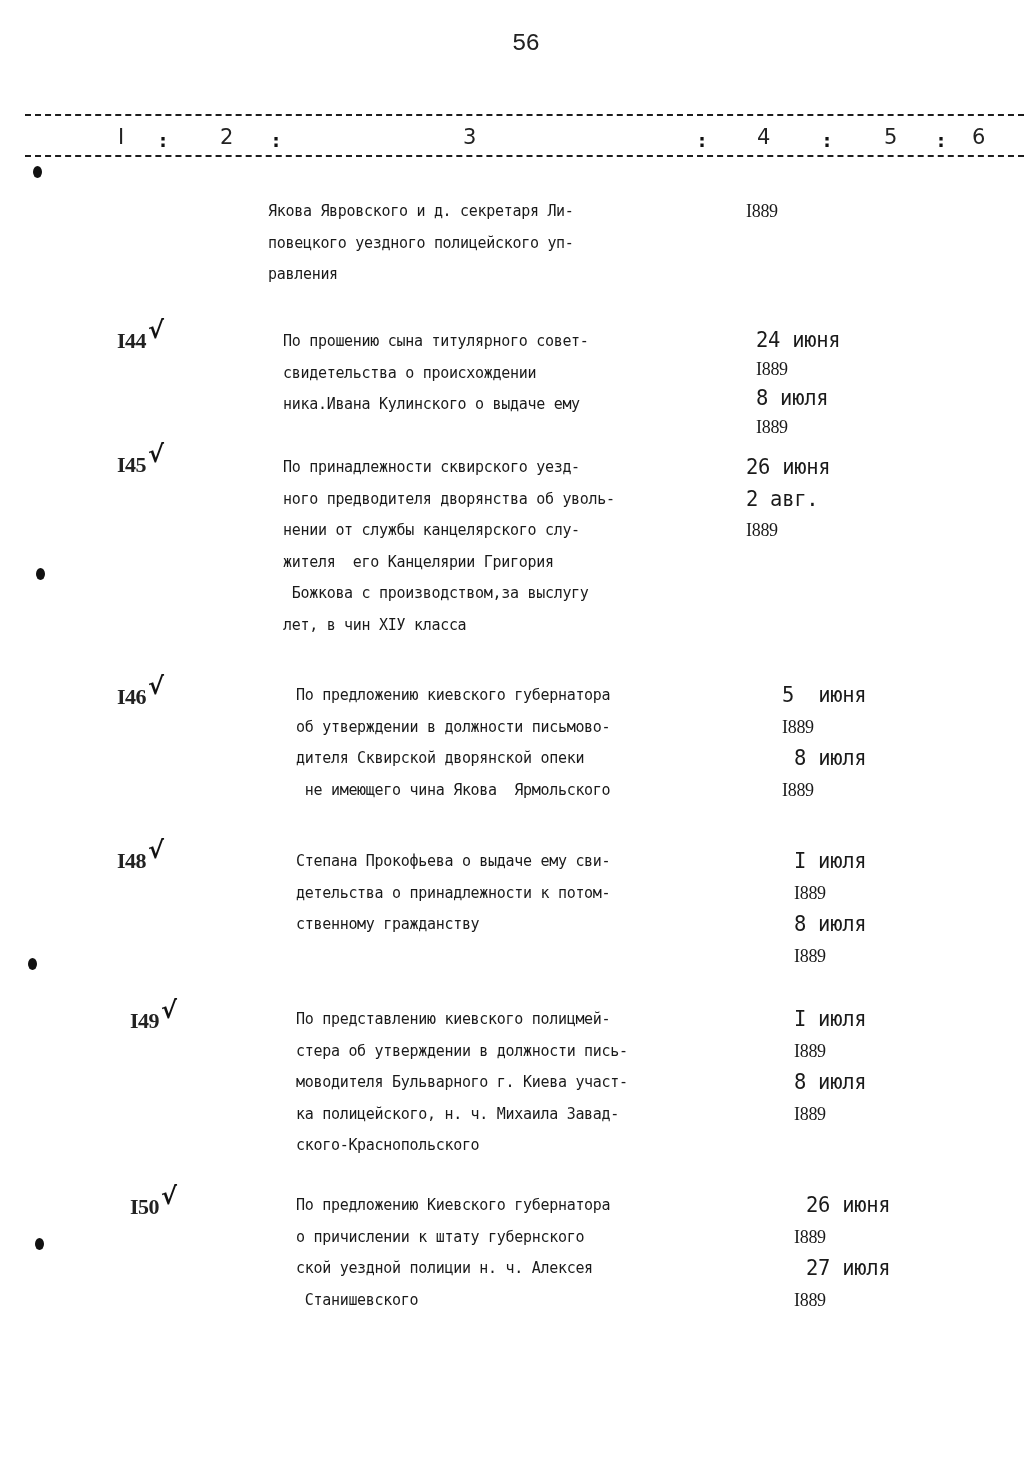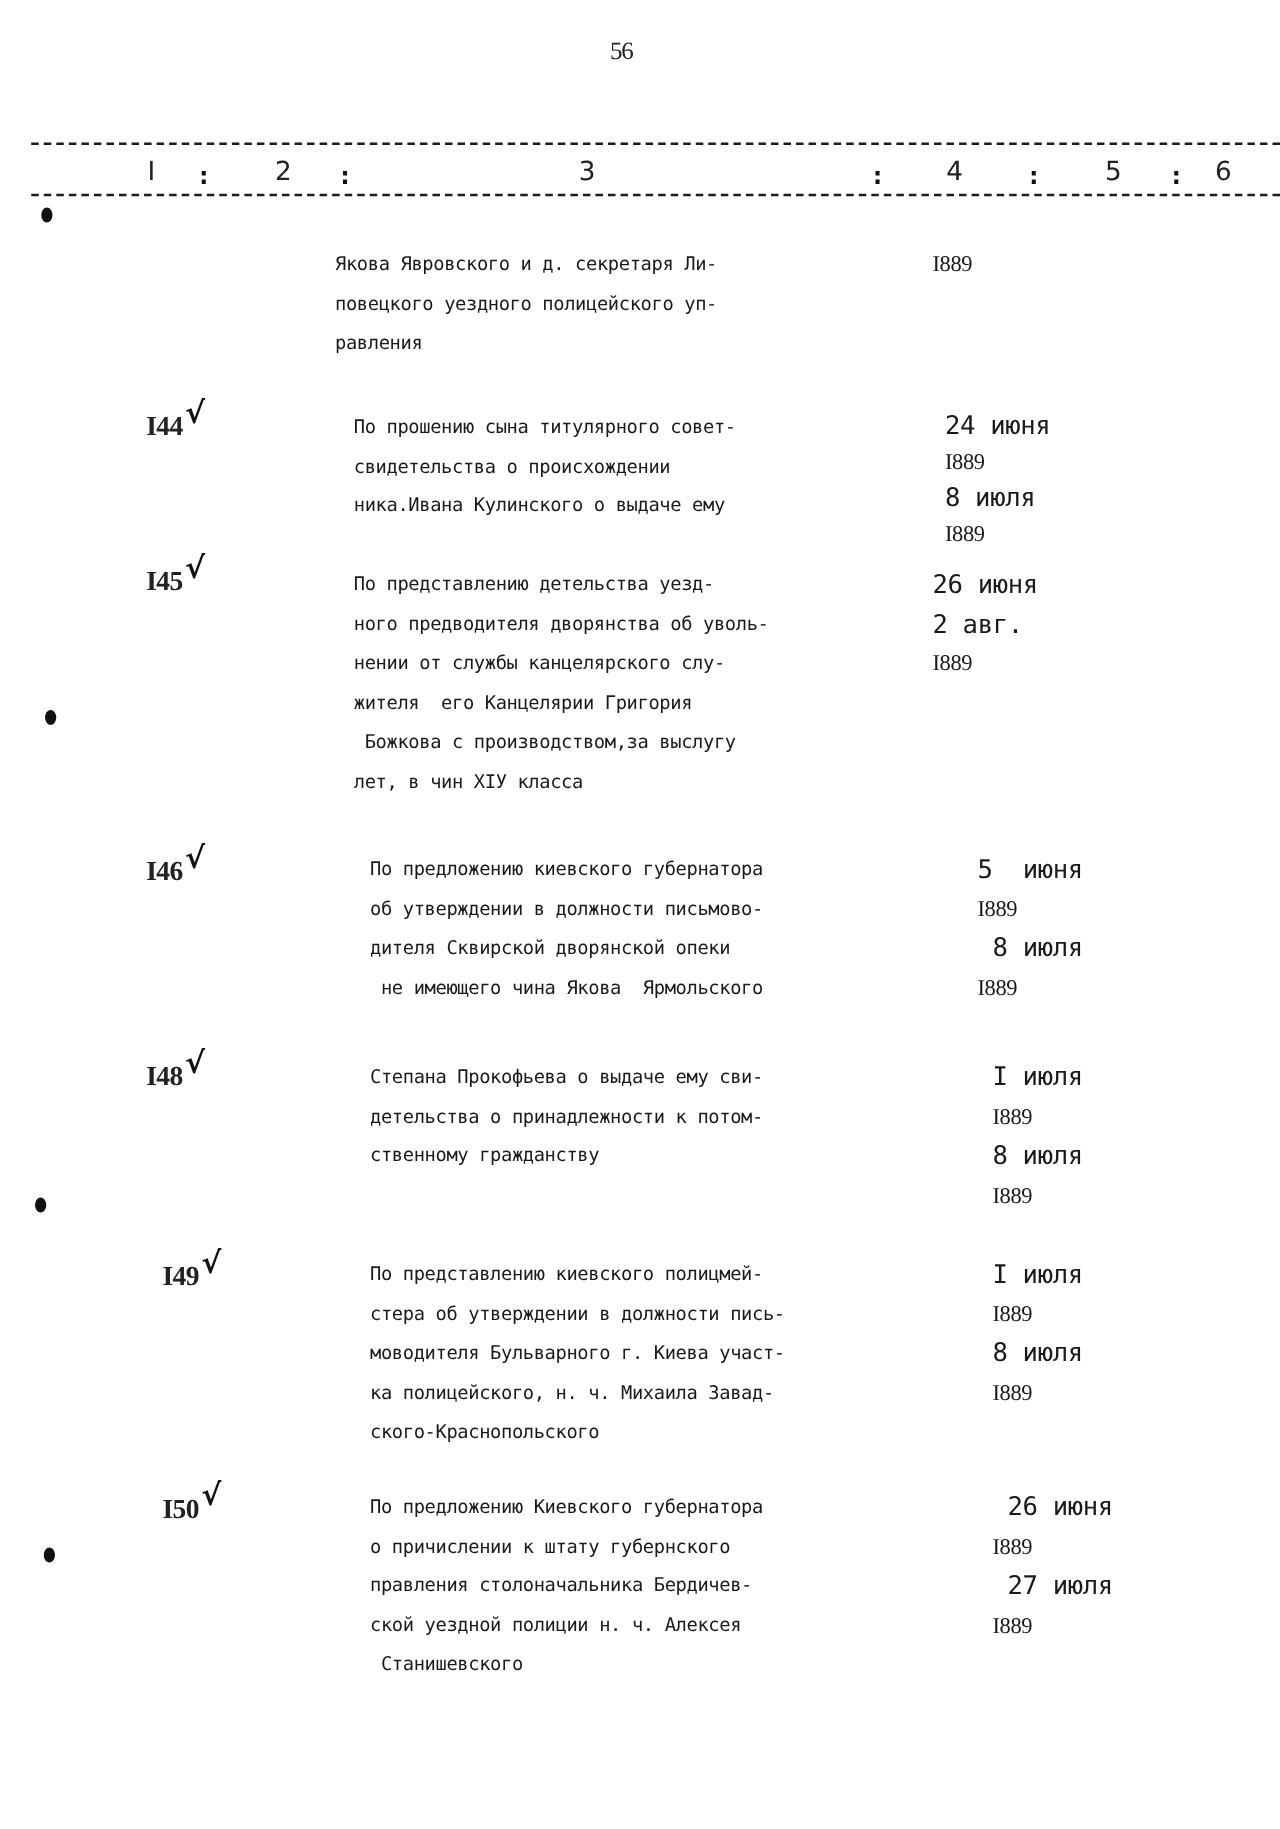--- a/index.html
+++ b/index.html
@@ -2,22 +2,22 @@
 <html><head>
 <meta charset="utf-8">
 <style>
   html, body { margin: 0; padding: 0; background: #ffffff; }
   body {
     width: 1024px; height: 1463px; position: relative; overflow: hidden;
     font-family: "DejaVu Sans Mono", "Liberation Mono", monospace;
     color: #1a1a1a;
   }
   .page-number {
-    position: absolute; left: 488px; top: 30px;
-    font-family: Liberation Serif, serif; font-size: 20px; color: #222;
+    position: absolute; left: 512px; top: 30px;
+    font-family: Liberation Mono, monospace; font-size: 24px; color: #222;
     letter-spacing: -1px;
   }
   .rule {
     position: absolute; left: 25px; width: 999px; height: 0;
     border-top: 2px dashed #1c1c1c;
   }
   .rule.top { top: 114px; }
   .rule.bottom { top: 155px; }
   .col-header {
     position: absolute; top: 125px; font-family: "DejaVu Sans", sans-serif;
@@ -85,21 +85,21 @@
   </div>
 
   <div>
     <div class="entry-num" style="left:117px; top:326px"><span>I44</span><span class="check-mark">√</span></div>
     <div class="desc" style="left:283px; top:326px"><div>По прошению сына титулярного совет-</div><div>свидетельства о происхождении</div><div>ника.Ивана Кулинского о выдаче ему</div></div>
     <div class="dates" style="left:756px; top:326px; line-height:29px"><div>24 июня</div><div class="date-year">I889</div><div>8 июля</div><div class="date-year">I889</div></div>
   </div>
 
   <div>
     <div class="entry-num" style="left:117px; top:450px"><span>I45</span><span class="check-mark">√</span></div>
-    <div class="desc" style="left:283px; top:452px"><div>По представлению детельства уезд-</div><div>ного предводителя дворянства об уволь-</div><div>нении от службы канцелярского слу-</div><div>жителя  его Канцелярии Григория</div><div> Божкова с производством,за выслугу</div><div>лет, в чин XIУ класса</div></div>
+    <div class="desc" style="left:283px; top:452px"><div>По принадлежности сквирского уезд-</div><div>ного предводителя дворянства об уволь-</div><div>нении от службы канцелярского слу-</div><div>жителя  его Канцелярии Григория</div><div> Божкова с производством,за выслугу</div><div>лет, в чин XIУ класса</div></div>
     <div class="dates" style="left:746px; top:452px"><div>26 июня</div><div>2 авг.</div><div class="date-year">I889</div></div>
   </div>
 
   <div>
     <div class="entry-num" style="left:117px; top:682px"><span>I46</span><span class="check-mark">√</span></div>
     <div class="desc" style="left:296px; top:680px"><div>По предложению киевского губернатора</div><div>об утверждении в должности письмово-</div><div>дителя Сквирской дворянской опеки</div><div> не имеющего чина Якова  Ярмольского</div></div>
     <div class="dates" style="left:782px; top:680px"><div>5  июня</div><div class="date-year">I889</div><div> 8 июля</div><div class="date-year">I889</div></div>
   </div>
 
   <div>
@@ -109,17 +109,17 @@
   </div>
 
   <div>
     <div class="entry-num" style="left:130px; top:1006px"><span>I49</span><span class="check-mark">√</span></div>
     <div class="desc" style="left:296px; top:1004px"><div>По представлению киевского полицмей-</div><div>стера об утверждении в должности пись-</div><div>моводителя Бульварного г. Киева участ-</div><div>ка полицейского, н. ч. Михаила Завад-</div><div>ского-Краснопольского</div></div>
     <div class="dates" style="left:794px; top:1004px"><div>I июля</div><div class="date-year">I889</div><div>8 июля</div><div class="date-year">I889</div></div>
   </div>
 
   <div>
     <div class="entry-num" style="left:130px; top:1192px"><span>I50</span><span class="check-mark">√</span></div>
-    <div class="desc" style="left:296px; top:1190px"><div>По предложению Киевского губернатора</div><div>о причислении к штату губернского</div><div>правления столоначальника Бердичев-</div><div>ской уездной полиции н. ч. Алексея</div><div> Станишевского</div></div>
+    <div class="desc" style="left:296px; top:1190px"><div>По предложению Киевского губернатора</div><div>о причислении к штату губернского</div><div>ской уездной полиции н. ч. Алексея</div><div> Станишевского</div></div>
     <div class="dates" style="left:794px; top:1190px"><div> 26 июня</div><div class="date-year">I889</div><div> 27 июля</div><div class="date-year">I889</div></div>
   </div>
 
 </div>
 
 </body></html>

